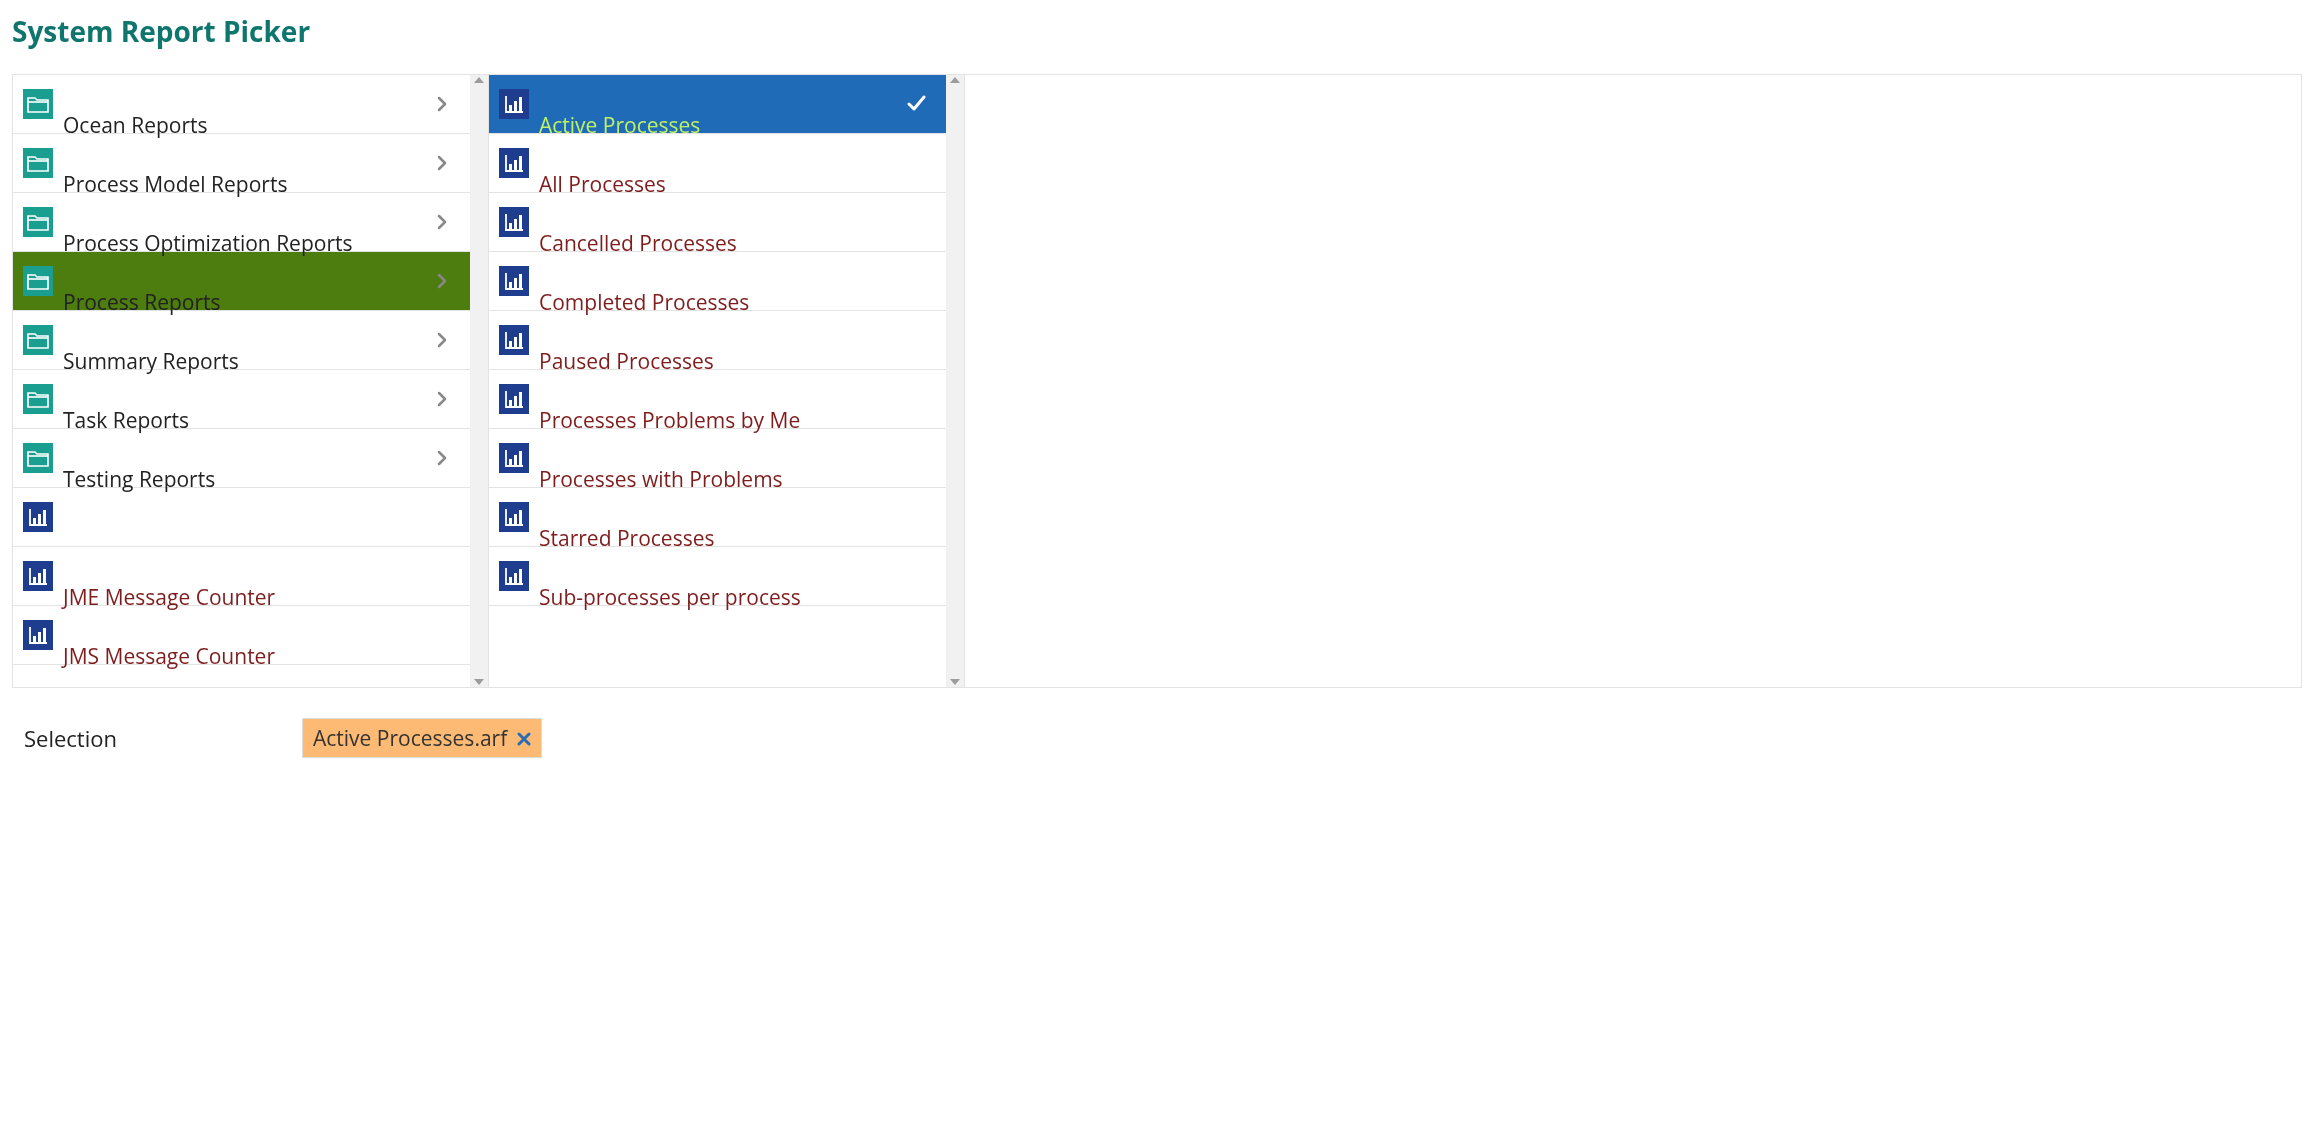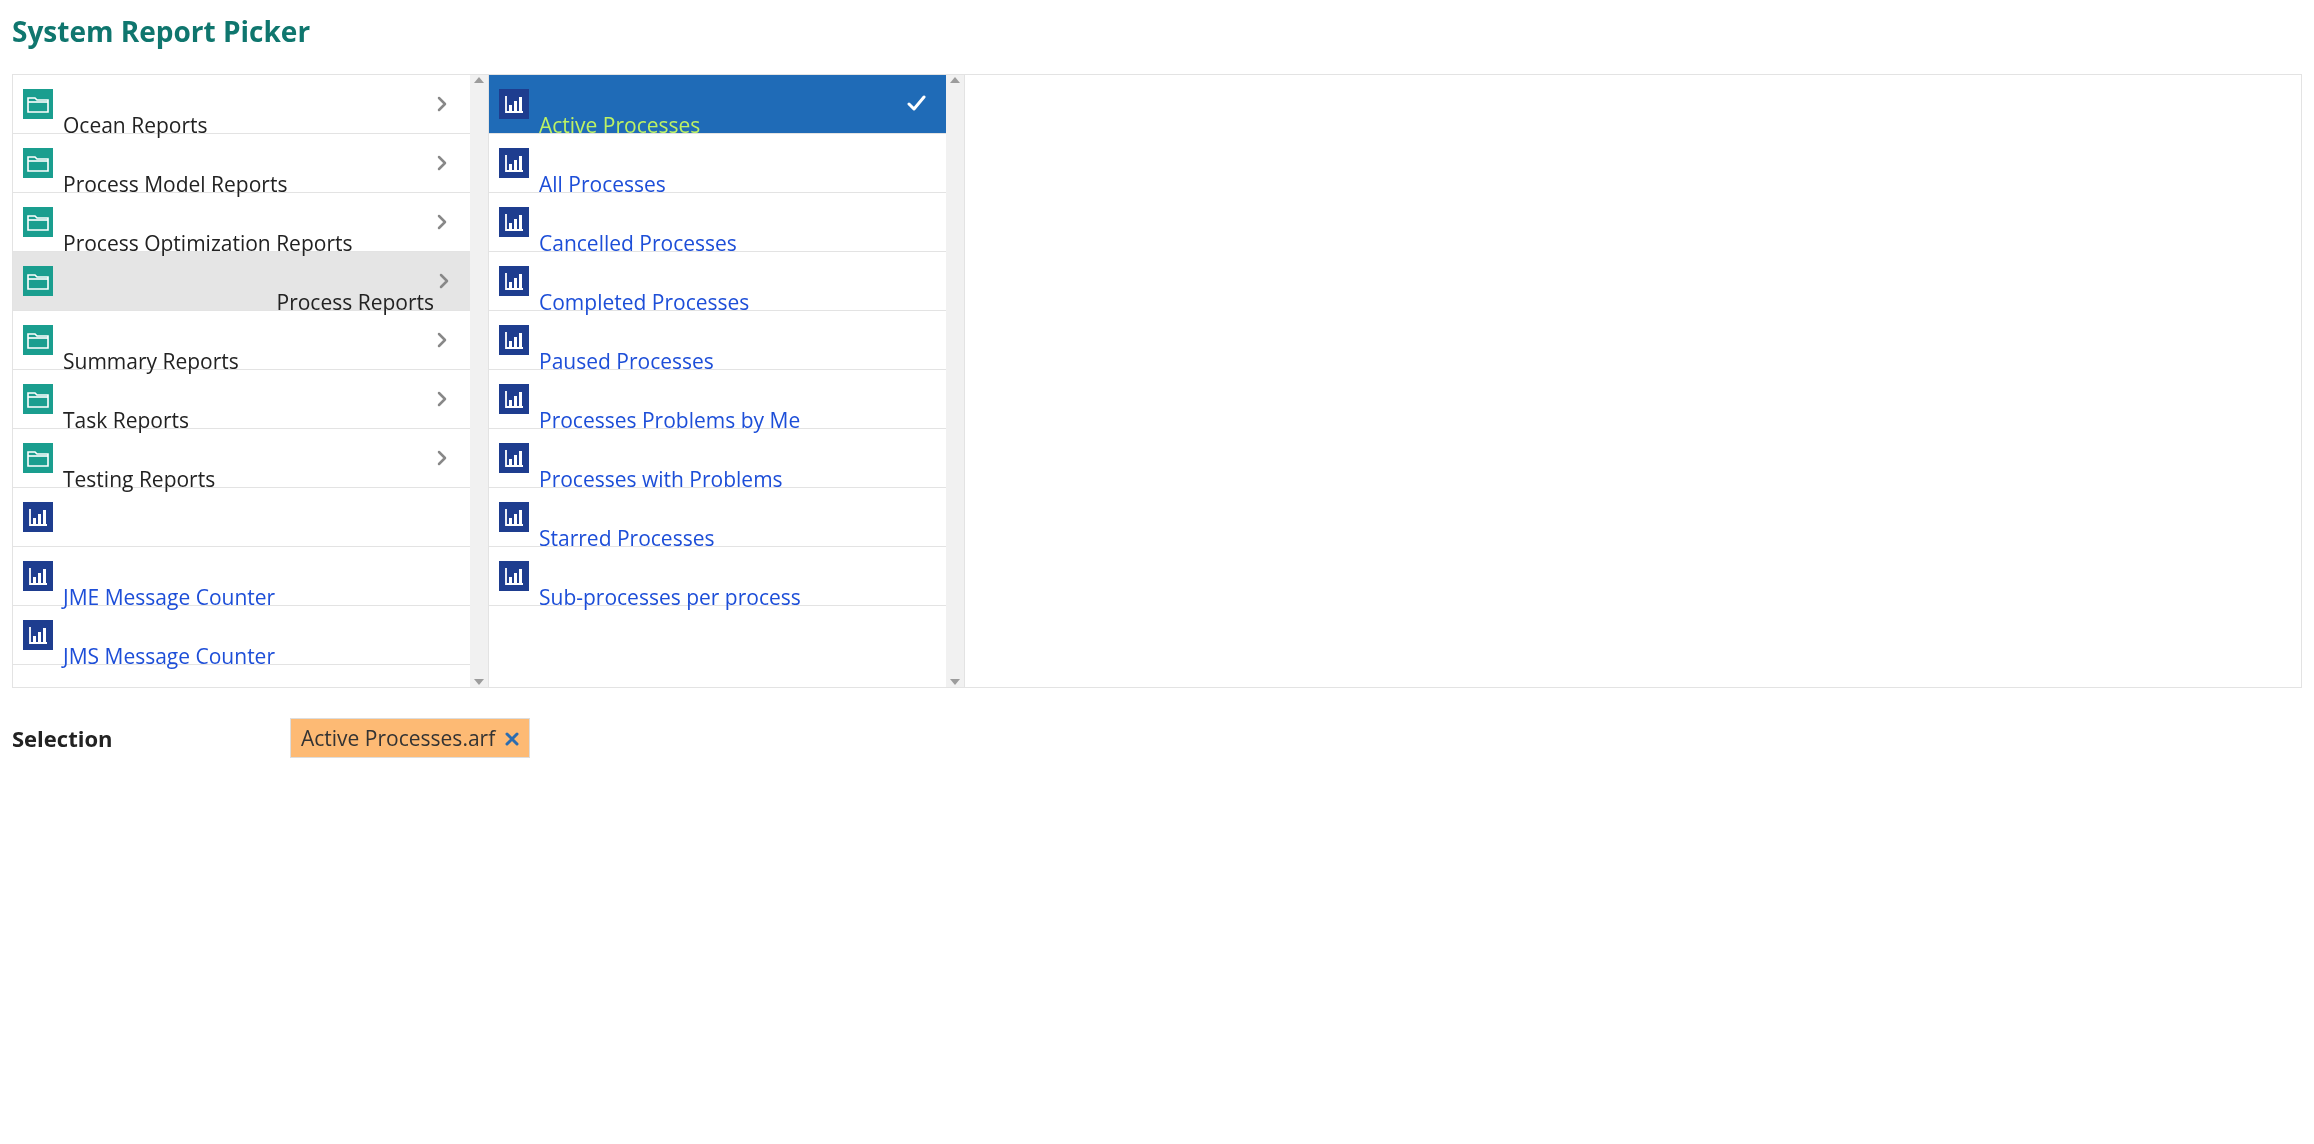--- a/index.html
+++ b/index.html
@@ -58,22 +58,21 @@
   .row {
     display: flex;
     align-items: center;
     height: 59px;
     padding: 0 10px;
     border-bottom: 1px solid #e3e3e3;
     cursor: pointer;
     width: calc(100% - 18px);
   }
   .row.selected-folder {
-    background: #e5e5e5;
-    text-align: right;
+    background: #4d7c0f;
   }
   .row.selected-report {
     background: #1f6bb7;
     color: #fff;
   }
   .row .icon-slot {
     width: 30px; height: 30px;
     flex-shrink: 0;
     display: flex; align-items: center; justify-content: center;
     margin-right: 10px;
@@ -87,41 +86,42 @@
     width: 30px; height: 30px;
     background: #1e3d8f;
     display: flex; align-items: center; justify-content: center;
   }
   .row .label {
     flex: 1;
     font-size: 21px;
     color: #222;
     margin-top: 42px;
   }
-  .row.report .label { color: #1d4ed8; }
+  .row.report .label { color: #7f1d1d; }
   .row.selected-report .label { color: #bef264; }
   .row .chevron {
     width: 18px; height: 18px;
     flex-shrink: 0;
     margin-right: 8px;
   }
   .check {
     width: 22px; height: 22px;
     flex-shrink: 0;
     margin-right: 8px;
   }
   .selection-row {
     display: flex;
     align-items: center;
     margin-top: 30px;
   }
   .selection-label {
     font-size: 22px;
-    font-weight: 700;
+    font-weight: 400;
     width: 278px;
+    margin-left: 12px;
   }
   .selection-tag {
     display: inline-flex;
     align-items: center;
     background: #fdba74;
     border: 1px solid #ddd;
     padding: 5px 10px;
     font-size: 21px;
     color: #333;
   }

